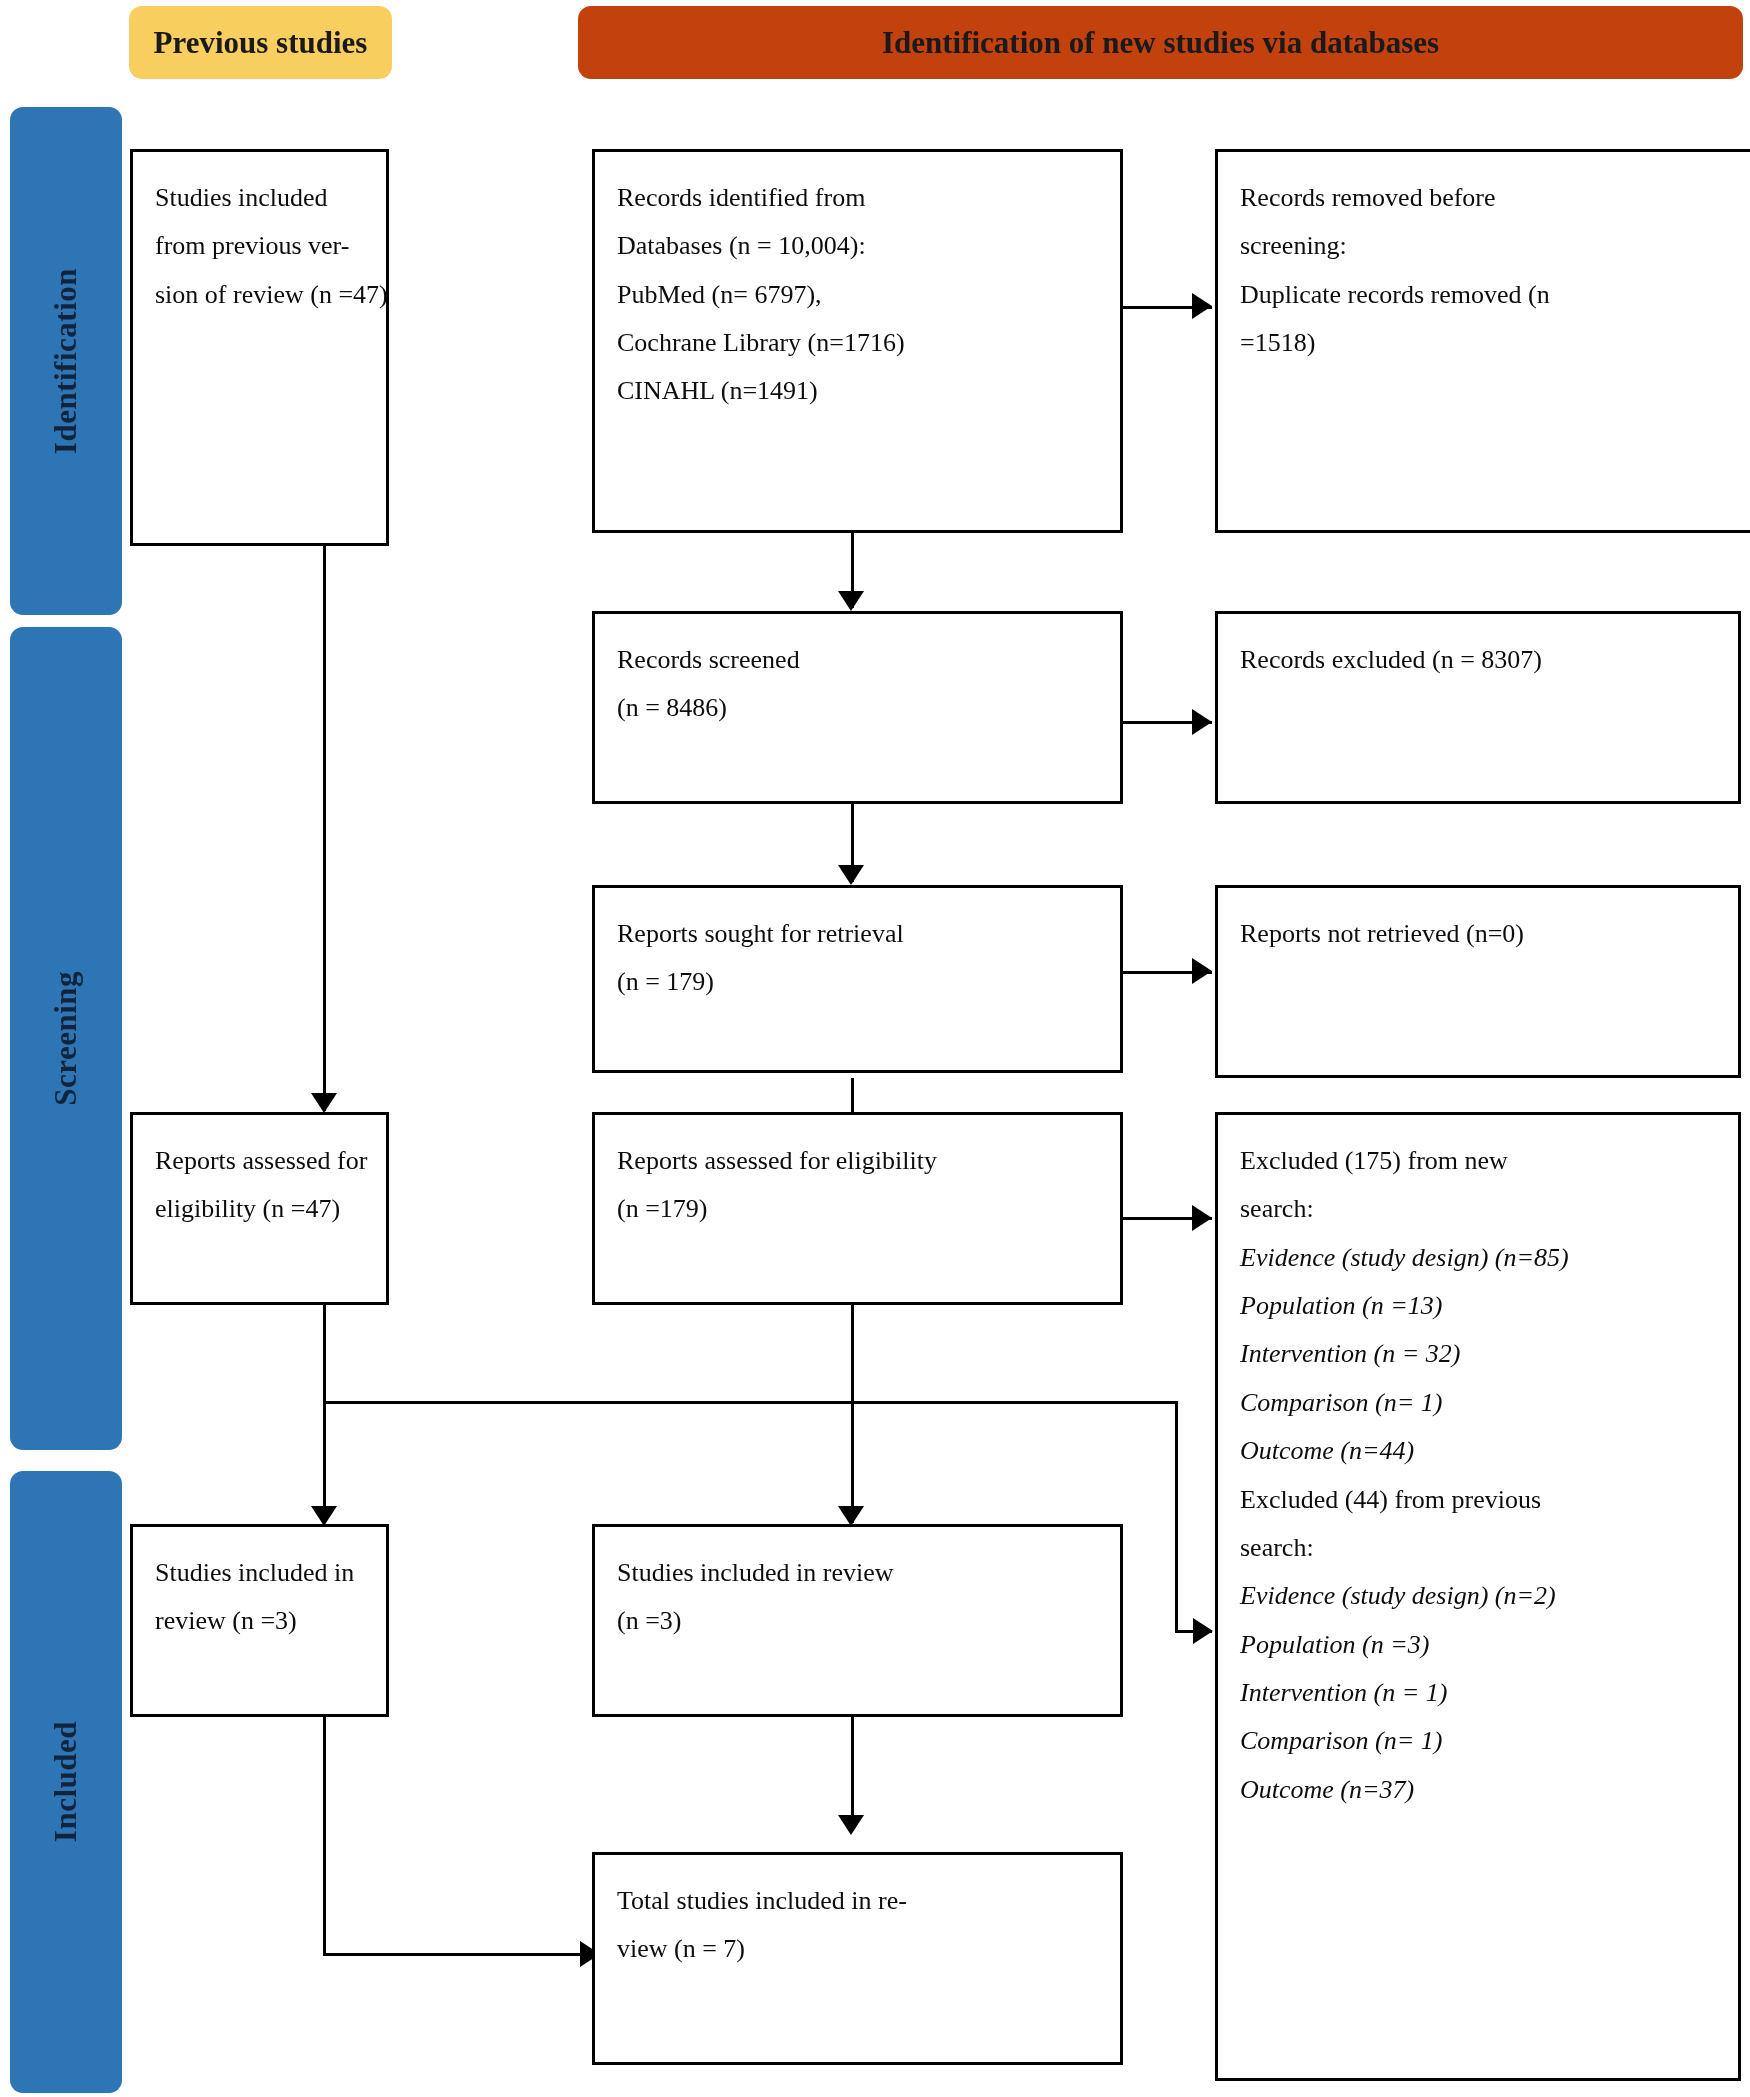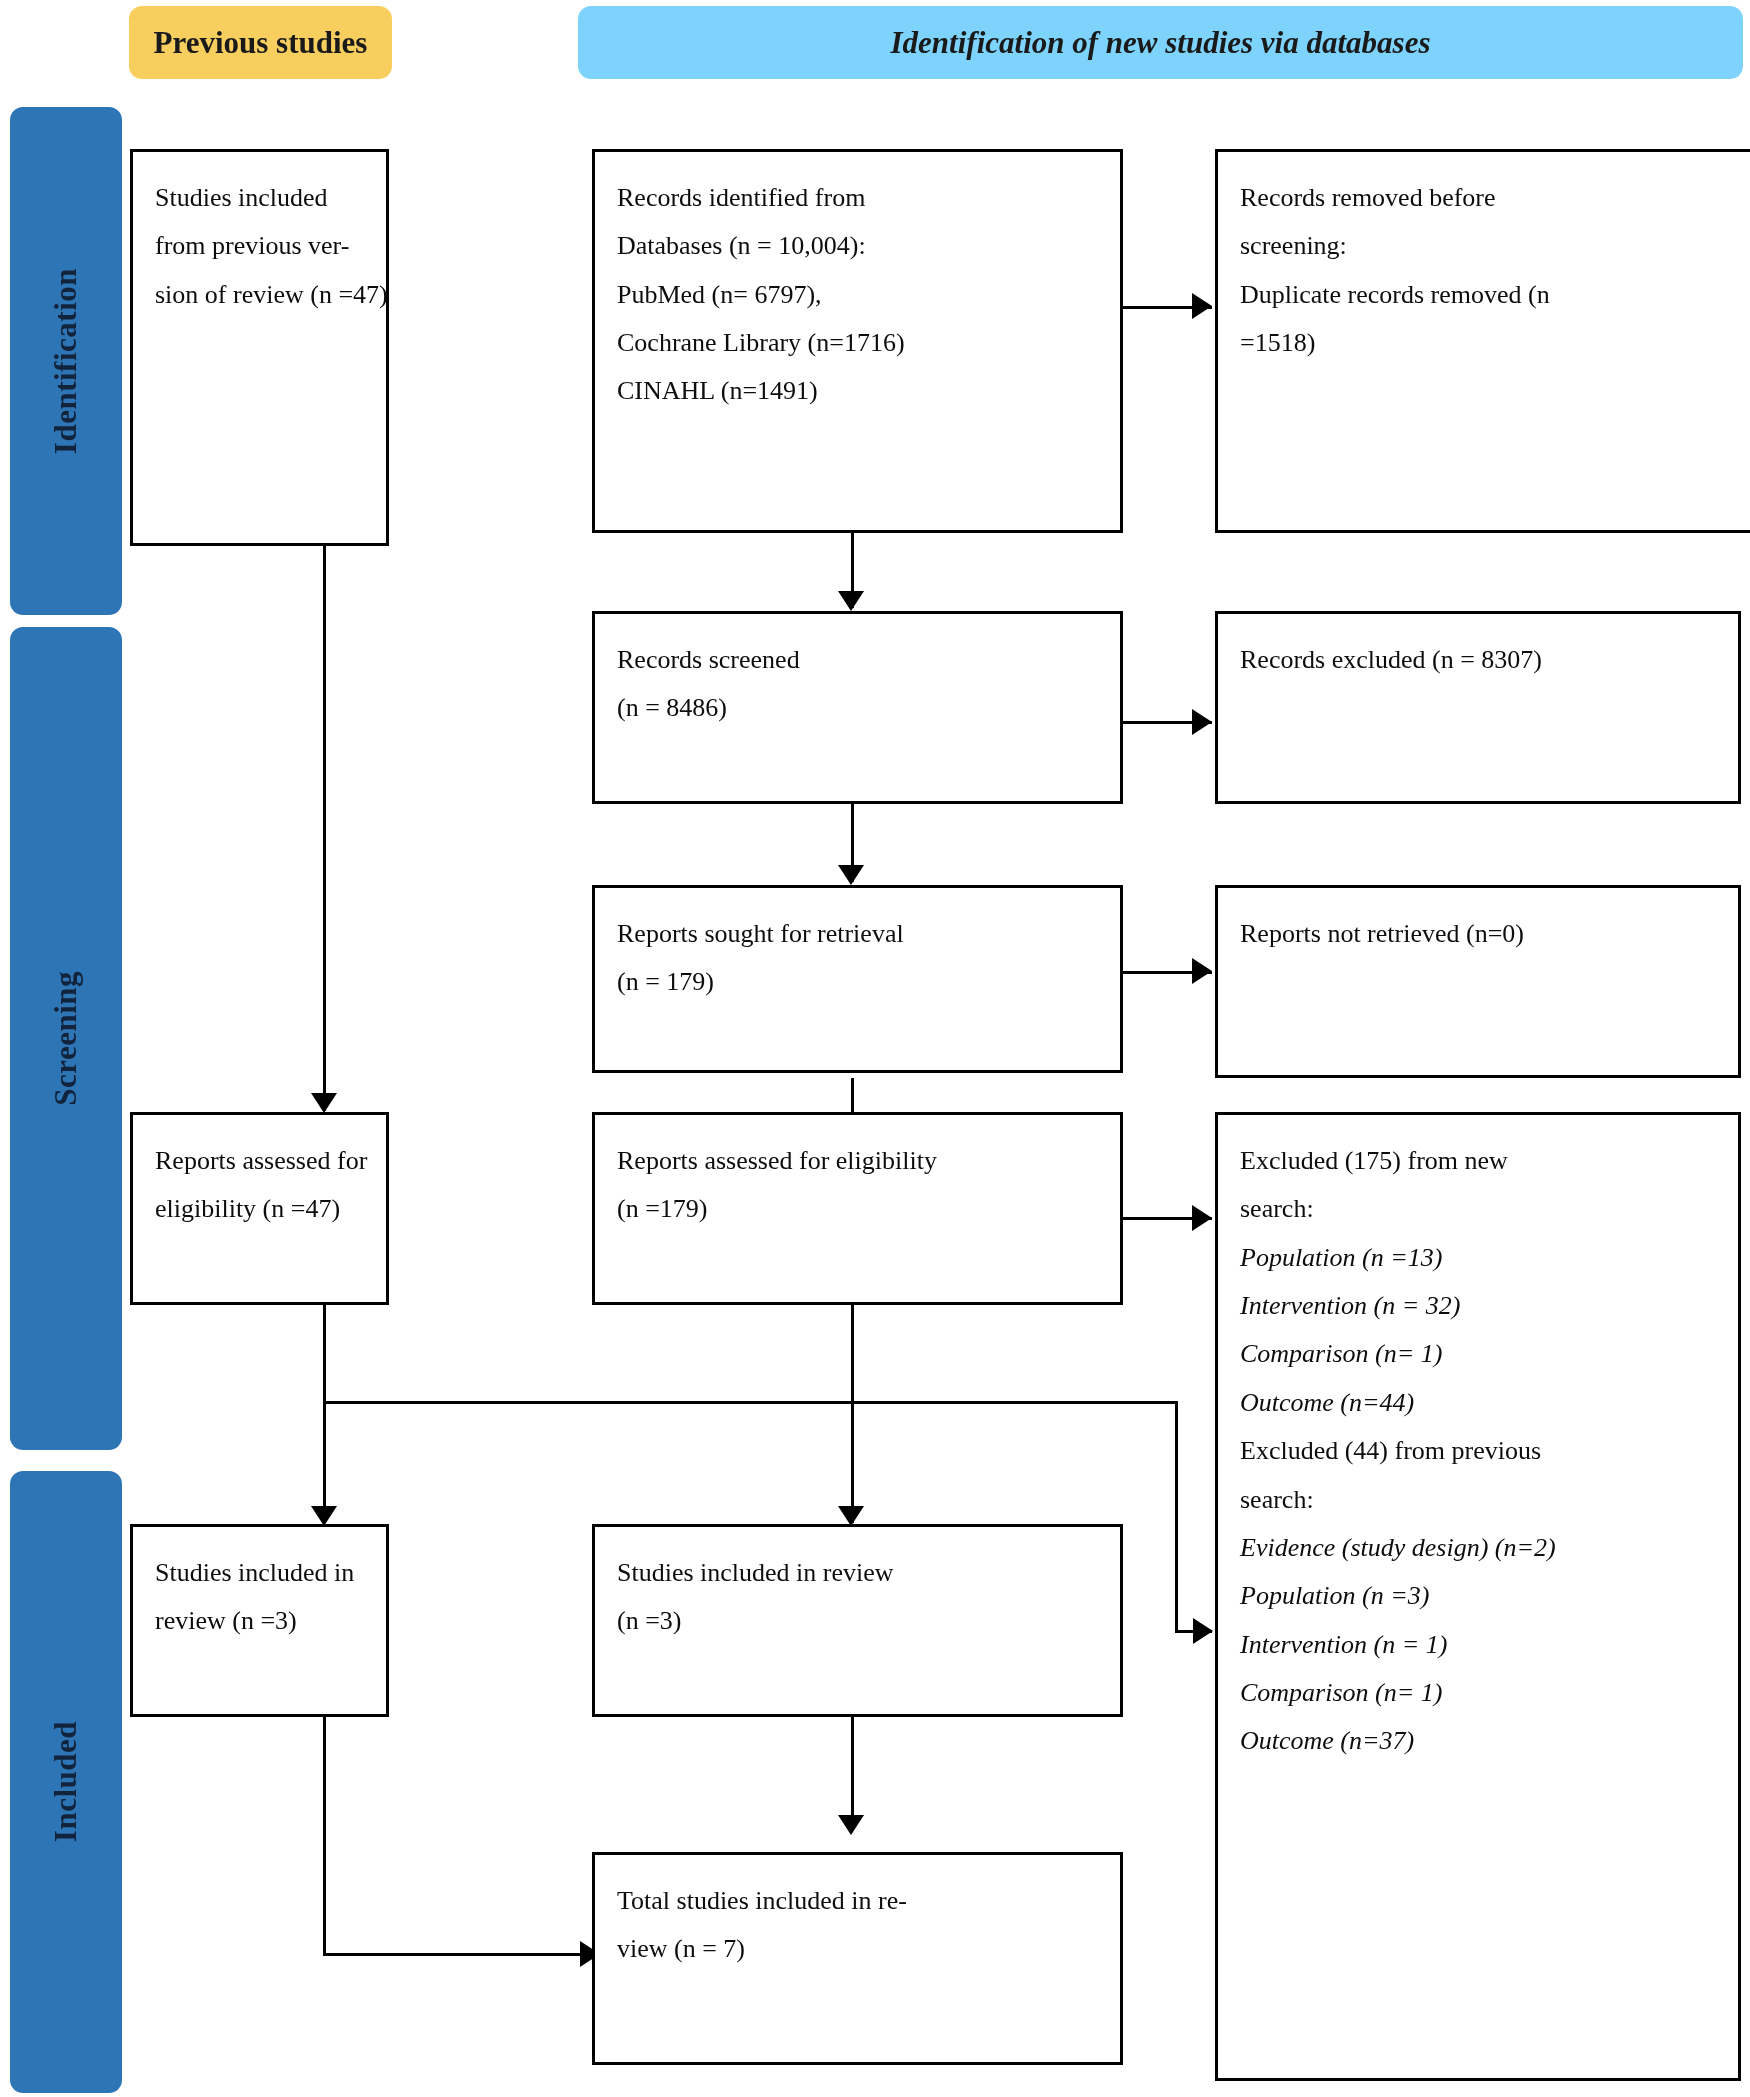--- a/index.html
+++ b/index.html
@@ -18,21 +18,21 @@
     font-family:"Liberation Serif","DejaVu Serif",serif;
   }
 
   
   .hdr{
     position:absolute;background:#F8CF5F;border-radius:13px;
     display:flex;align-items:center;justify-content:center;
     color:#1a1a1a;font-weight:bold;font-size:31px;
     font-family:"Liberation Serif","DejaVu Serif",serif;
   }
-  .hdr.soft{background:#7dd3fc;font-style:italic;}
+  .hdr.soft{background:#c2410c;}
 
   
   .box{
     position:absolute;background:#fff;border:3.5px solid #000;
     box-sizing:border-box;
     padding:22px 20px 10px 22px;
     font-size:26px;line-height:1.86;color:#0d0d0d;
   }
   .box .ln{display:block;white-space:nowrap;}
   .box .ln.it{font-style:italic;}
@@ -156,20 +156,21 @@
   </div>
 
   <div class="box" style="left:592px;top:1112px;width:531px;height:193px;">
     <span class="ln">Reports assessed for eligibility</span>
     <span class="ln">(n =179)</span>
   </div>
 
   <div class="box" style="left:1215px;top:1112px;width:526px;height:969px;">
     <span class="ln">Excluded (175) from new</span>
     <span class="ln">search:</span>
+    <span class="ln it">Evidence (study design) (n=85)</span>
     <span class="ln it">Population (n =13)</span>
     <span class="ln it">Intervention  (n = 32)</span>
     <span class="ln it">Comparison (n= 1)</span>
     <span class="ln it">Outcome (n=44)</span>
     <span class="ln">Excluded (44) from previous</span>
     <span class="ln">search:</span>
     <span class="ln it">Evidence (study design) (n=2)</span>
     <span class="ln it">Population (n =3)</span>
     <span class="ln it">Intervention  (n = 1)</span>
     <span class="ln it">Comparison (n= 1)</span>

